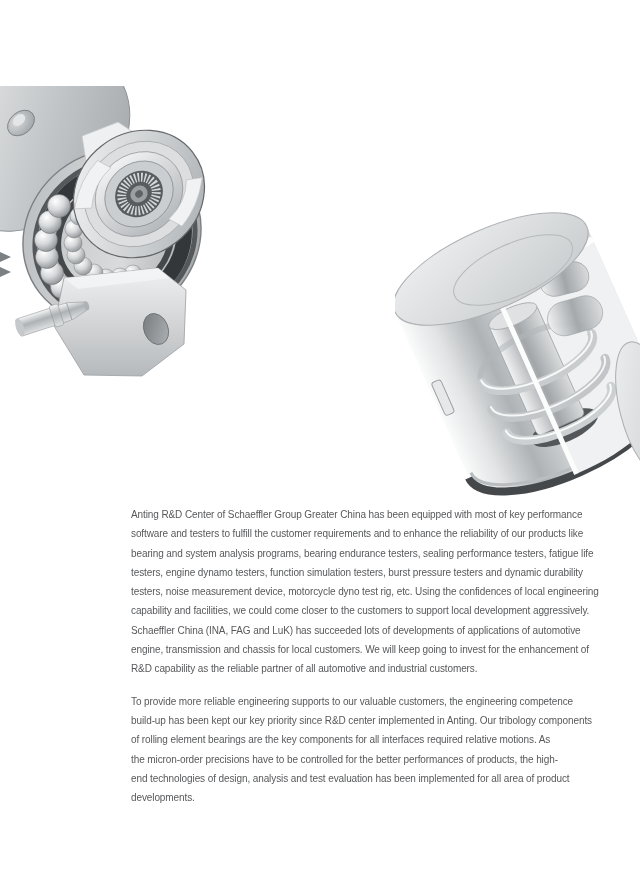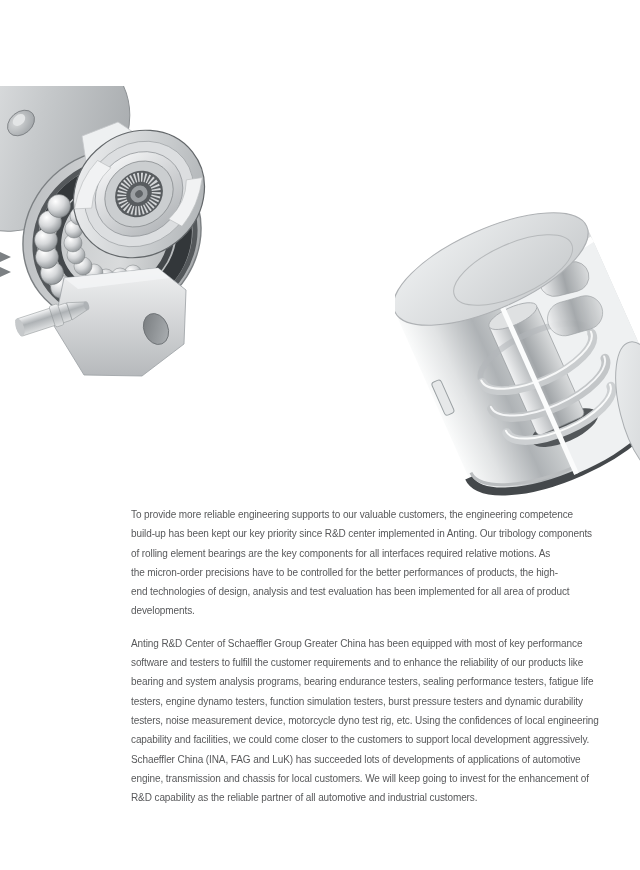--- a/index.html
+++ b/index.html
@@ -222,30 +222,30 @@
       <rect x="29" y="148" width="10" height="36" rx="3" fill="#e6e8e9" stroke="#9aa0a3" stroke-width="1"></rect>
     </g>
 
     <g transform="rotate(-14 252 215)">
       <ellipse cx="252" cy="210" rx="26" ry="68" fill="url(#gTopFace)" stroke="#aaaeb1" stroke-width="1"></ellipse>
       <ellipse cx="246" cy="282" rx="10" ry="22" fill="#d7d9db"></ellipse>
     </g>
   </svg>
 
   <div class="text-block">
-    <p class="para">To provide more reliable engineering supports to our valuable customers, the engineering competence
-build-up has been kept our key priority since R&amp;D center implemented in Anting. Our tribology components
-of rolling element bearings are the key components for all interfaces required relative motions. As
-the micron-order precisions have to be controlled for the better performances of products, the high-
-end technologies of design, analysis and test evaluation has been implemented for all area of product
-developments.</p>
     <p class="para">Anting R&amp;D Center of Schaeffler Group Greater China has been equipped with most of key performance
 software and testers to fulfill the customer requirements and to enhance the reliability of our products like
 bearing and system analysis programs, bearing endurance testers, sealing performance testers, fatigue life
 testers, engine dynamo testers, function simulation testers, burst pressure testers and dynamic durability
 testers, noise measurement device, motorcycle dyno test rig, etc. Using the confidences of local engineering
 capability and facilities, we could come closer to the customers to support local development aggressively.
 Schaeffler China (INA, FAG and LuK) has succeeded lots of developments of applications of automotive
 engine, transmission and chassis for local customers. We will keep going to invest for the enhancement of
 R&amp;D capability as the reliable partner of all automotive and industrial customers.</p>
+    <p class="para">To provide more reliable engineering supports to our valuable customers, the engineering competence
+build-up has been kept our key priority since R&amp;D center implemented in Anting. Our tribology components
+of rolling element bearings are the key components for all interfaces required relative motions. As
+the micron-order precisions have to be controlled for the better performances of products, the high-
+end technologies of design, analysis and test evaluation has been implemented for all area of product
+developments.</p>
   </div>
 
 </div>
 
 </body></html>

